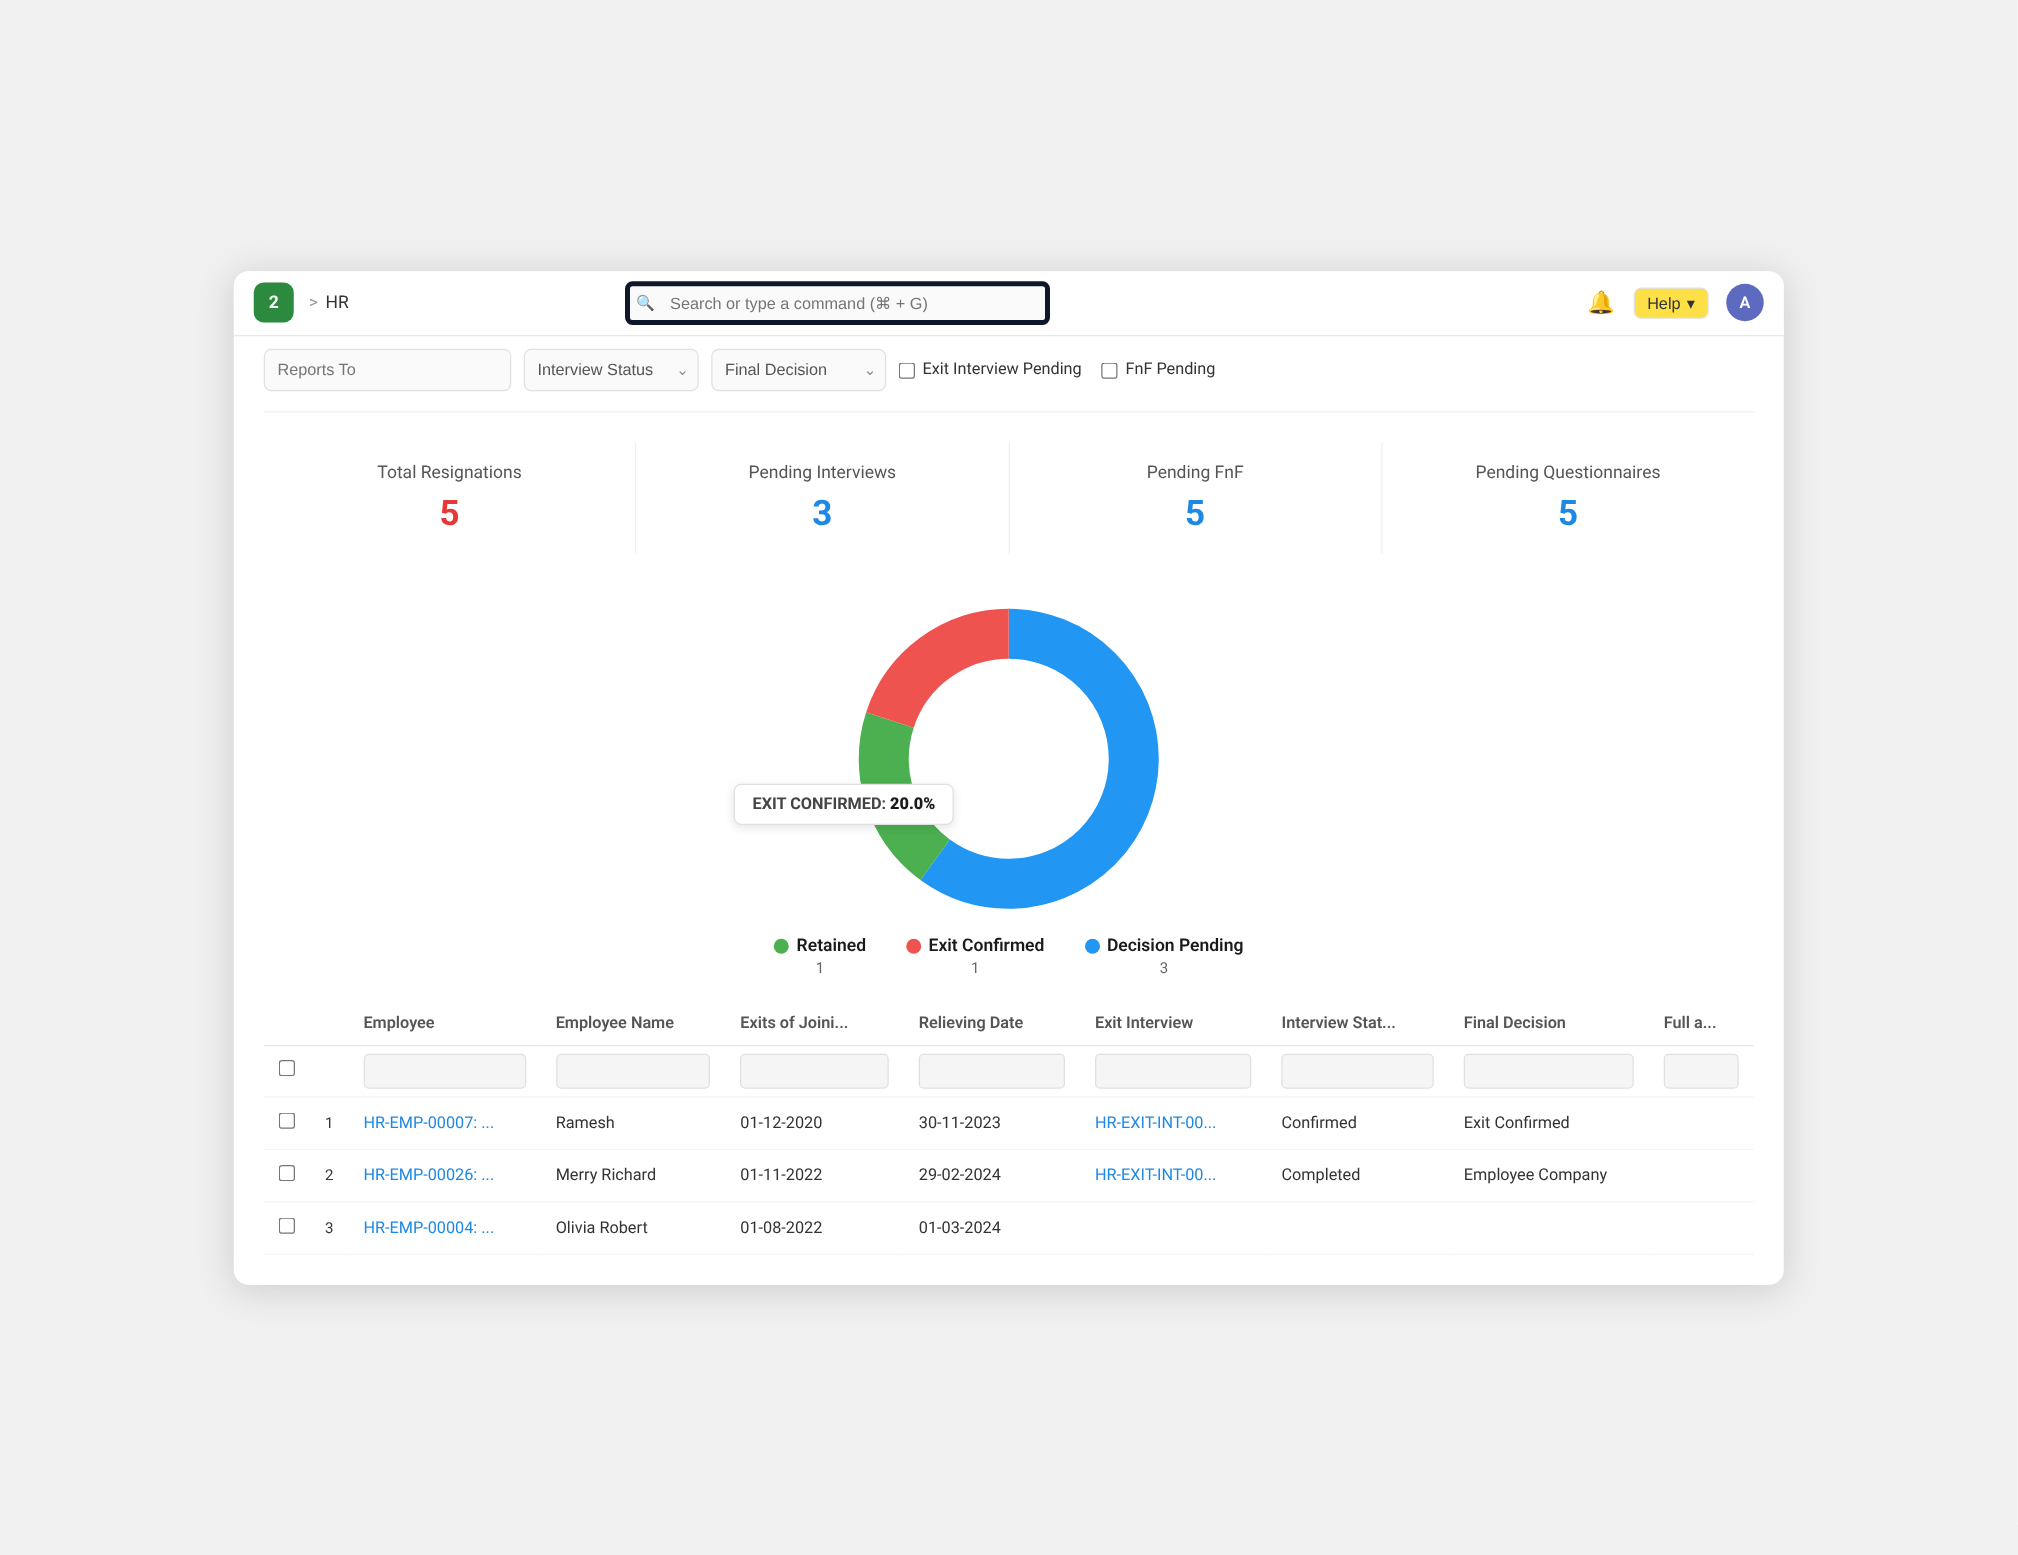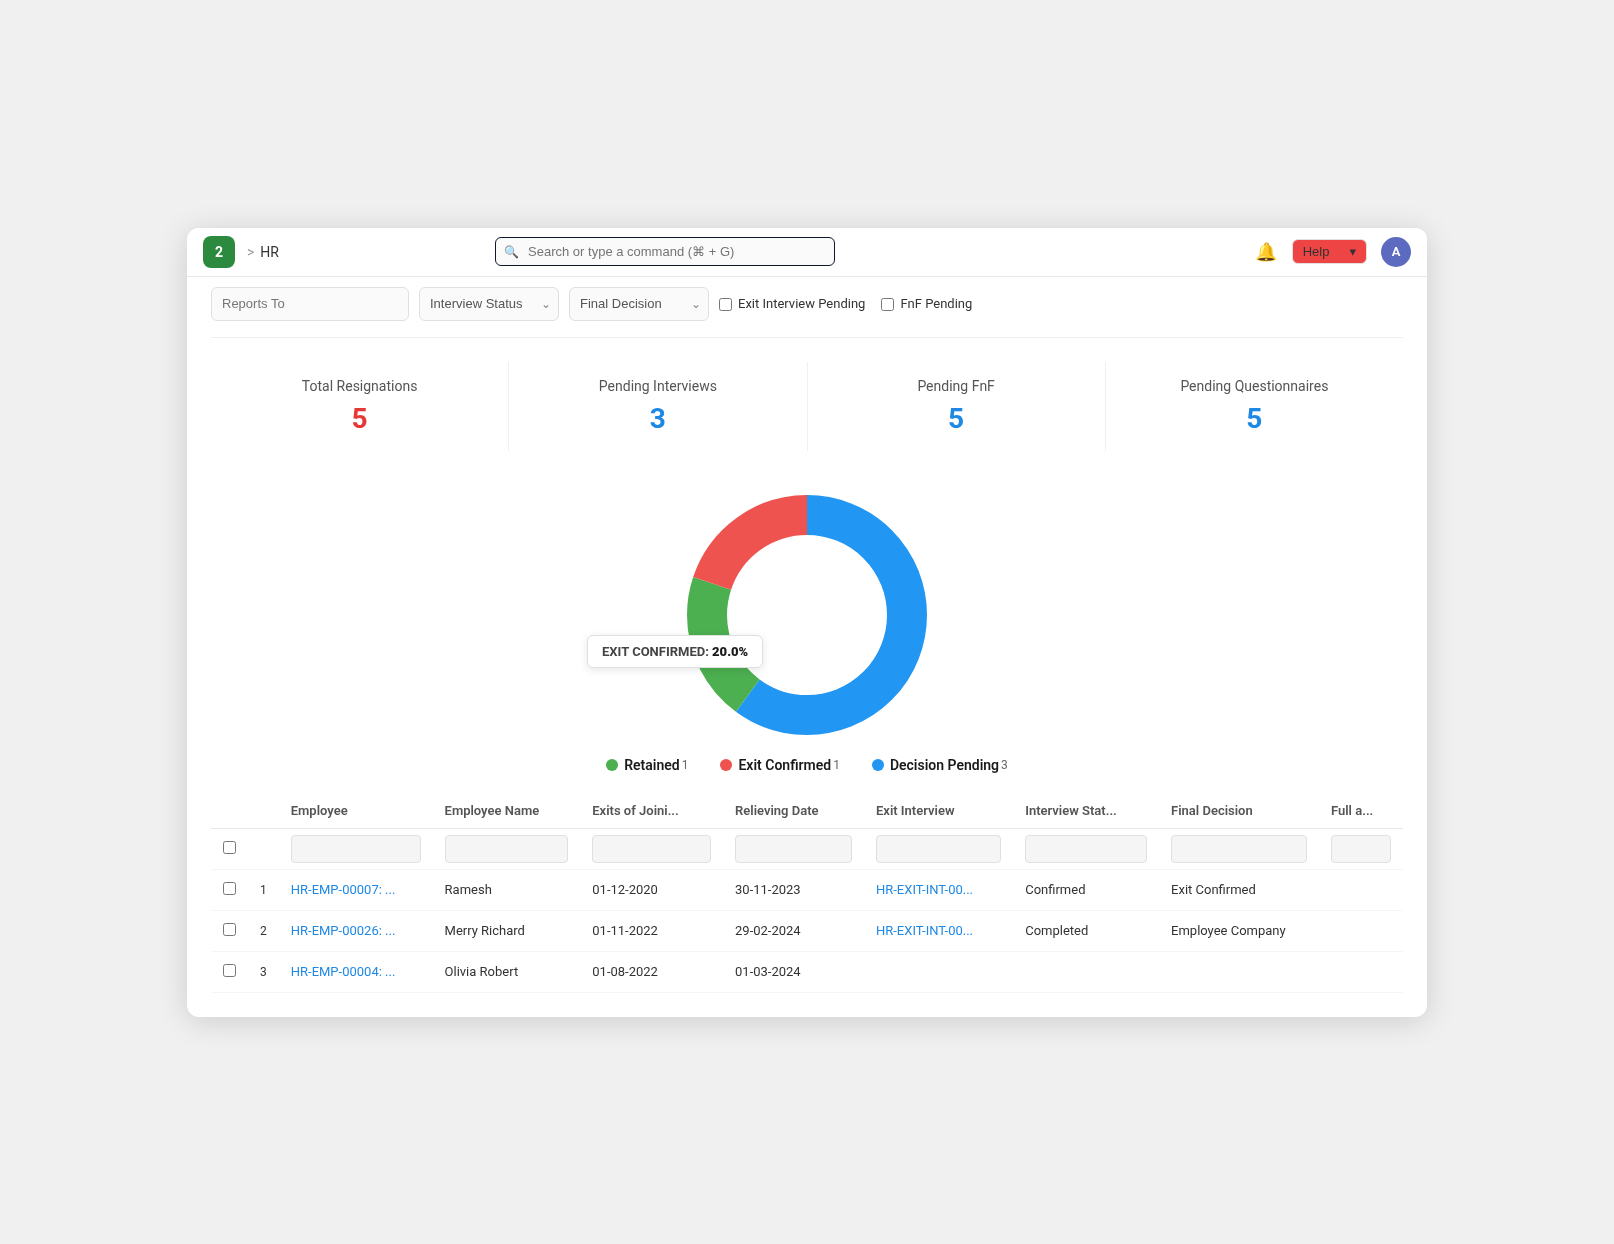--- a/index.html
+++ b/index.html
@@ -43,40 +43,40 @@
     .top-bar-breadcrumb .sep { color: #999; }
     .top-bar-search {
       flex: 1;
       max-width: 340px;
       margin: 0 auto;
       position: relative;
     }
     .top-bar-search input {
       width: 100%;
       padding: 6px 12px 6px 32px;
-      border: 1px solid #0f172a;
+      border: 4px solid #0f172a;
       border-radius: 6px;
       font-size: 13px;
       color: #666;
       background: #fafafa;
       outline: none;
     }
     .search-icon-wrap {
       position: absolute; left: 9px; top: 50%; transform: translateY(-50%);
       color: #999; font-size: 12px;
     }
     .top-bar-right {
       display: flex; align-items: center; gap: 14px; margin-left: auto;
     }
     .bell-icon { font-size: 18px; color: #555; cursor: pointer; }
     .help-btn {
-      display: flex; align-items: center; gap: 20px;
+      display: flex; align-items: center; gap: 5px;
       border: 1px solid #e0e0e0; border-radius: 6px;
       padding: 4px 10px; font-size: 13px; color: #333;
-      cursor: pointer; background: #ef4444;
+      cursor: pointer; background: #fde047;
     }
     .avatar {
       width: 30px; height: 30px; border-radius: 50%;
       background: #5c6bc0; color: white;
       display: flex; align-items: center; justify-content: center;
       font-size: 13px; font-weight: 600;
       cursor: pointer;
     }
     
     .page-header {
@@ -181,21 +181,21 @@
       white-space: nowrap;
       z-index: 10;
       position: relative;
     }
     .donut-tooltip strong { color: #1a1a1a; }
     
     .chart-legend {
       display: flex; gap: 32px; margin-top: 12px;
     }
     .legend-item {
-      display: flex; flex-direction: row; align-items: center; gap: 2px;
+      display: flex; flex-direction: column; align-items: center; gap: 2px;
     }
     .legend-dot-label {
       display: flex; align-items: center; gap: 6px;
       font-size: 14px; font-weight: 600; color: #1a1a1a;
     }
     .legend-dot {
       width: 12px; height: 12px; border-radius: 50%;
     }
     .legend-count { font-size: 12px; color: #666; }
     

